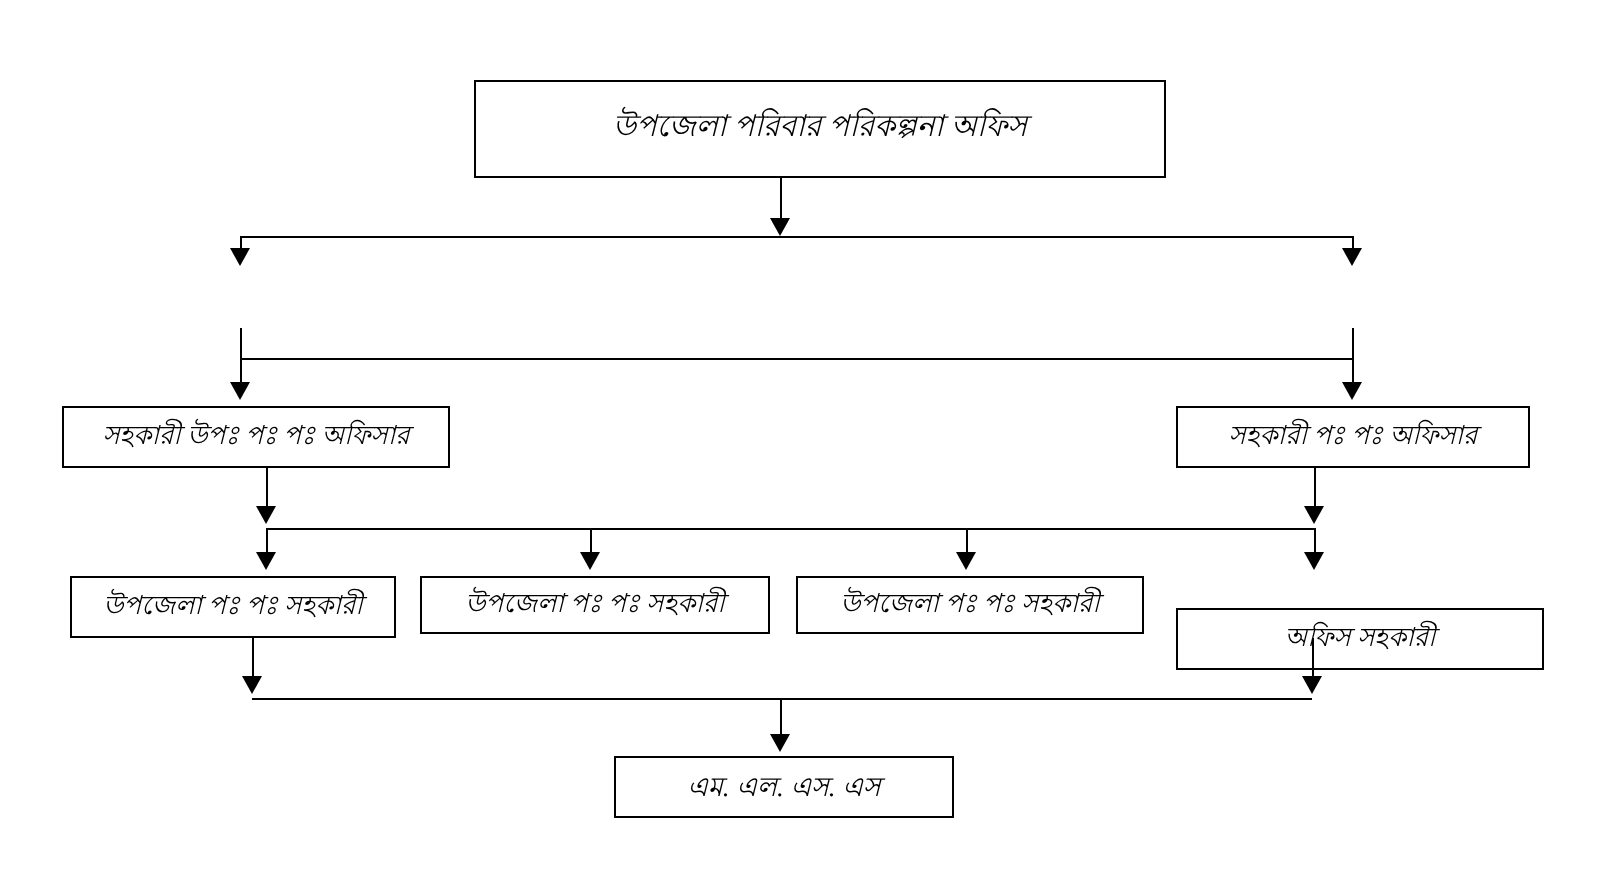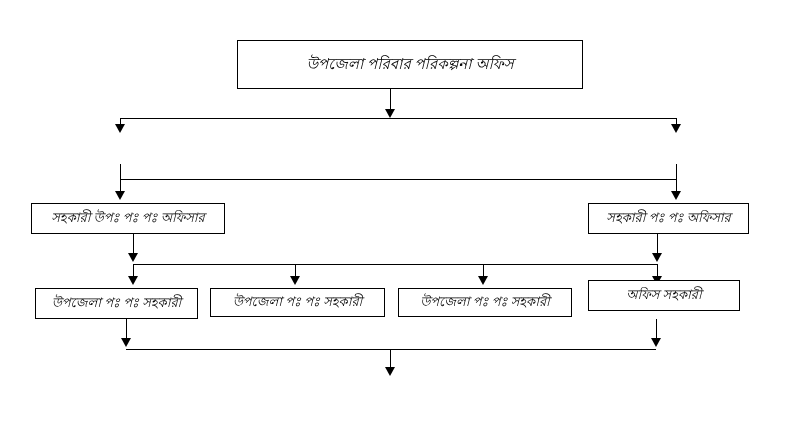--- a/index.html
+++ b/index.html
@@ -34,25 +34,25 @@
   .node .label {
     display: block;
     white-space: nowrap;
     font-style: italic;
   }
   
   #n-root      { left: 237px; top: 40px;  width: 346px; height: 49px; font-size: 15px; }
   #n-upazila   { left: 31px;  top: 133px; width: 194px; height: 31px; font-size: 13.5px; }
   #n-medical   { left: 588px; top: 133px; width: 177px; height: 31px; font-size: 13.5px; }
   #n-asst-up   { left: 31px;  top: 203px; width: 194px; height: 31px; font-size: 13px; }
-  #n-asst-pp   { left: 588px; top: 203px; width: 161px; height: 31px; font-size: 13px; }
+  #n-asst-pp   { left: 588px; top: 203px; width: 177px; height: 31px; font-size: 13px; }
   #n-sah1      { left: 35px;  top: 288px; width: 163px; height: 31px; font-size: 13px; }
   #n-sah2      { left: 210px; top: 288px; width: 175px; height: 29px; font-size: 13px; }
   #n-sah3      { left: 398px; top: 288px; width: 174px; height: 29px; font-size: 13px; }
-  #n-office    { left: 588px; top: 280px; width: 152px; height: 31px; font-size: 13px; text-align: right; }
+  #n-office    { left: 588px; top: 304px; width: 184px; height: 31px; font-size: 13px; text-align: right; }
   #n-mlss      { left: 307px; top: 378px; width: 170px; height: 31px; font-size: 13.5px; }
 
   
   .vline {
     position: absolute;
     width: 0;
     border-left: 1.4px solid #000000;
   }
   .hline {
     position: absolute;
@@ -132,14 +132,17 @@
 
   <div class="vline" style="left:126px; top:319px; height:20px;"></div>
   <div class="arrowhead" style="left:120.5px; top:338px;"></div>
   <div class="vline" style="left:656px; top:319px; height:20px;"></div>
   <div class="arrowhead" style="left:650.5px; top:338px;"></div>
 
   <div class="hline" style="left:126px; top:349px; width:530px;"></div>
   <div class="vline" style="left:390px; top:349px; height:20px;"></div>
   <div class="arrowhead" style="left:384.5px; top:367px;"></div>
 
+  <div class="node" id="n-mlss">
+    <span class="label">এম. এল. এস. এস</span>
+  </div>
 
 </div>
 
 </body></html>

